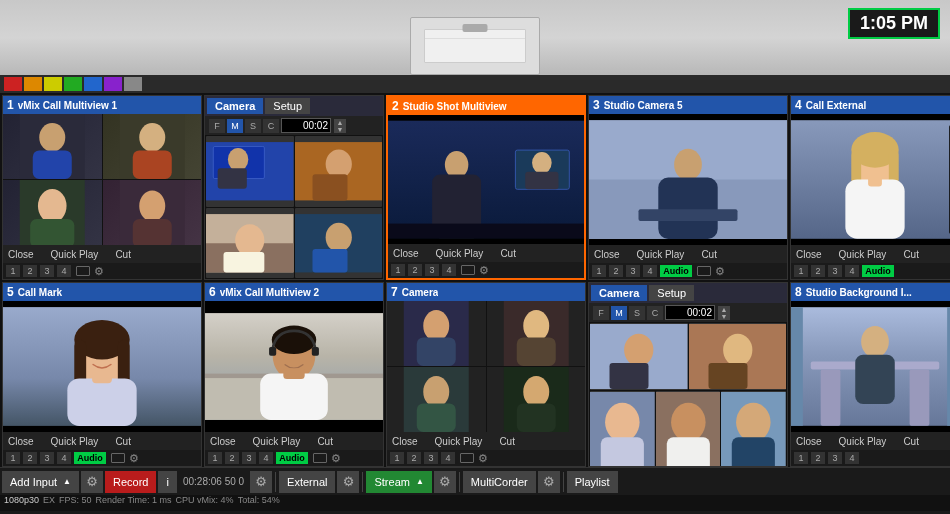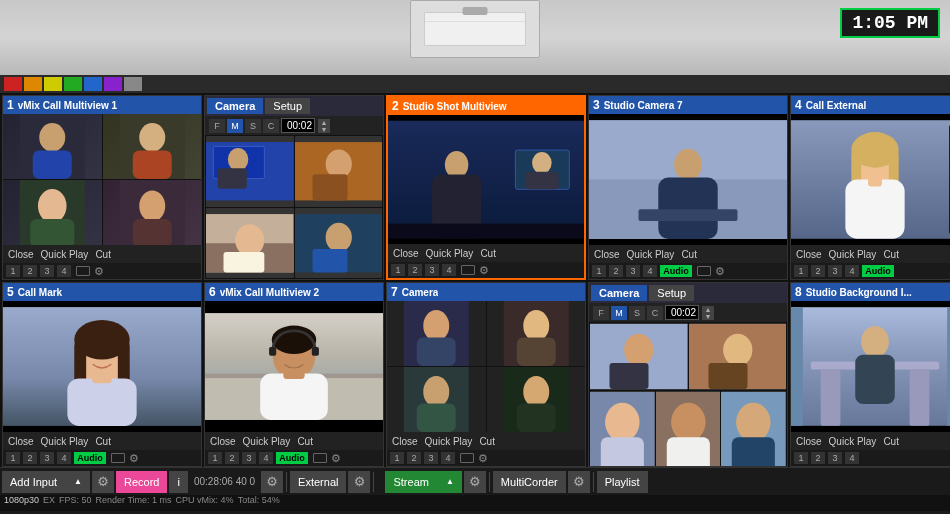--- a/index.html
+++ b/index.html
@@ -13,23 +13,22 @@
       font-size: 11px;
     }
 
     
     #top-preview {
       width: 100%;
       height: 75px;
       background: linear-gradient(180deg, #c8c8c8 0%, #d4d4d4 50%, #b8b8b8 100%);
       position: relative;
       display: flex;
-      align-items: flex-start;
+      align-items: flex-end;
       justify-content: center;
-      font-family: Liberation Mono, monospace;
     }
     #time-display {
       position: absolute;
       top: 8px;
       right: 10px;
       background: #1a1a1a;
       border: 2px solid #00cc44;
       padding: 3px 10px;
       font-size: 18px;
       font-weight: bold;
@@ -124,21 +123,21 @@
       background: #222;
       overflow: hidden;
       position: relative;
     }
 
     .cell-controls {
       display: flex;
       align-items: center;
       padding: 2px 3px;
       background: #222;
-      gap: 3px;
+      gap: 13px;
       flex-shrink: 0;
       min-height: 18px;
     }
     .ctrl-btn {
       background: none;
       border: none;
       color: #ccc;
       font-size: 10px;
       cursor: pointer;
       padding: 1px 2px;
@@ -235,21 +234,21 @@
       color: #aaa;
       font-size: 9px;
       cursor: pointer;
     }
     .fmsc-btn.active { background: #2255aa; color: #fff; }
     .time-input {
       background: #000;
       border: 1px solid #555;
       color: #fff;
       font-size: 10px;
-      width: 34px;
+      width: 50px;
       padding: 1px 2px;
       text-align: right;
     }
     .time-spin {
       display: flex;
       flex-direction: column;
       margin-left: 1px;
     }
     .spin-btn {
       width: 12px;
@@ -297,25 +296,25 @@
     .toolbar-btn {
       height: 22px;
       padding: 0 8px;
       background: #333;
       border: none;
       color: #fff;
       font-size: 11px;
       cursor: pointer;
       display: flex;
       align-items: center;
-      gap: 17px;
+      gap: 6px;
       white-space: nowrap;
     }
-    .toolbar-btn.green { background: #228833; margin-left: 8px; }
-    .toolbar-btn.red { background: #ec4899; }
+    .toolbar-btn.green { background: #228833; }
+    .toolbar-btn.red { background: #b91c1c; }
     .toolbar-btn.dark { background: #444; }
     .toolbar-btn .caret { font-size: 8px; }
     .toolbar-separator { width: 1px; height: 20px; background: #444; margin: 0 1px; }
     .info-text {
       color: #aaa;
       font-size: 10px;
       padding: 0 4px;
     }
     .gear-toolbar {
       width: 22px;
@@ -511,21 +510,21 @@
       <button class="num-btn">3</button>
       <button class="num-btn">4</button>
       <div class="monitor-icon"></div>
       <span class="gear-icon">⚙</span>
     </div>
   </div>
 
   <div class="input-cell">
     <div class="cell-header blue">
       <span class="cell-num">3</span>
-      <span class="cell-title">Studio Camera 7</span>
+      <span class="cell-title">Studio Camera 5</span>
     </div>
     <div class="cell-preview">
       <svg viewBox="0 0 200 120" style="width:100%;height:100%">
         <rect width="200" height="120" fill="#99aacc"></rect>
         <rect x="0" y="60" width="200" height="60" fill="#8899bb"></rect>
 
         <ellipse cx="100" cy="45" rx="14" ry="16" fill="#c8a070"></ellipse>
         <rect x="70" y="58" width="60" height="62" rx="10" fill="#223355"></rect>
 
         <rect x="50" y="90" width="100" height="12" rx="2" fill="#334466"></rect>
@@ -848,21 +847,21 @@
     <span>Add Input</span>
     <span class="caret">▲</span>
   </button>
   <button class="gear-toolbar">⚙</button>
   <button class="toolbar-btn red">
     <span>Record</span>
   </button>
   <button class="toolbar-btn dark">
     <span>i</span>
   </button>
-  <span class="info-text">00:28:06 40 0</span>
+  <span class="info-text">00:28:06 50 0</span>
   <button class="gear-toolbar">⚙</button>
   <div class="toolbar-separator"></div>
   <button class="toolbar-btn dark">
     <span>External</span>
   </button>
   <button class="gear-toolbar">⚙</button>
   <div class="toolbar-separator"></div>
   <button class="toolbar-btn green">
     <span>Stream</span>
     <span class="caret">▲</span>

